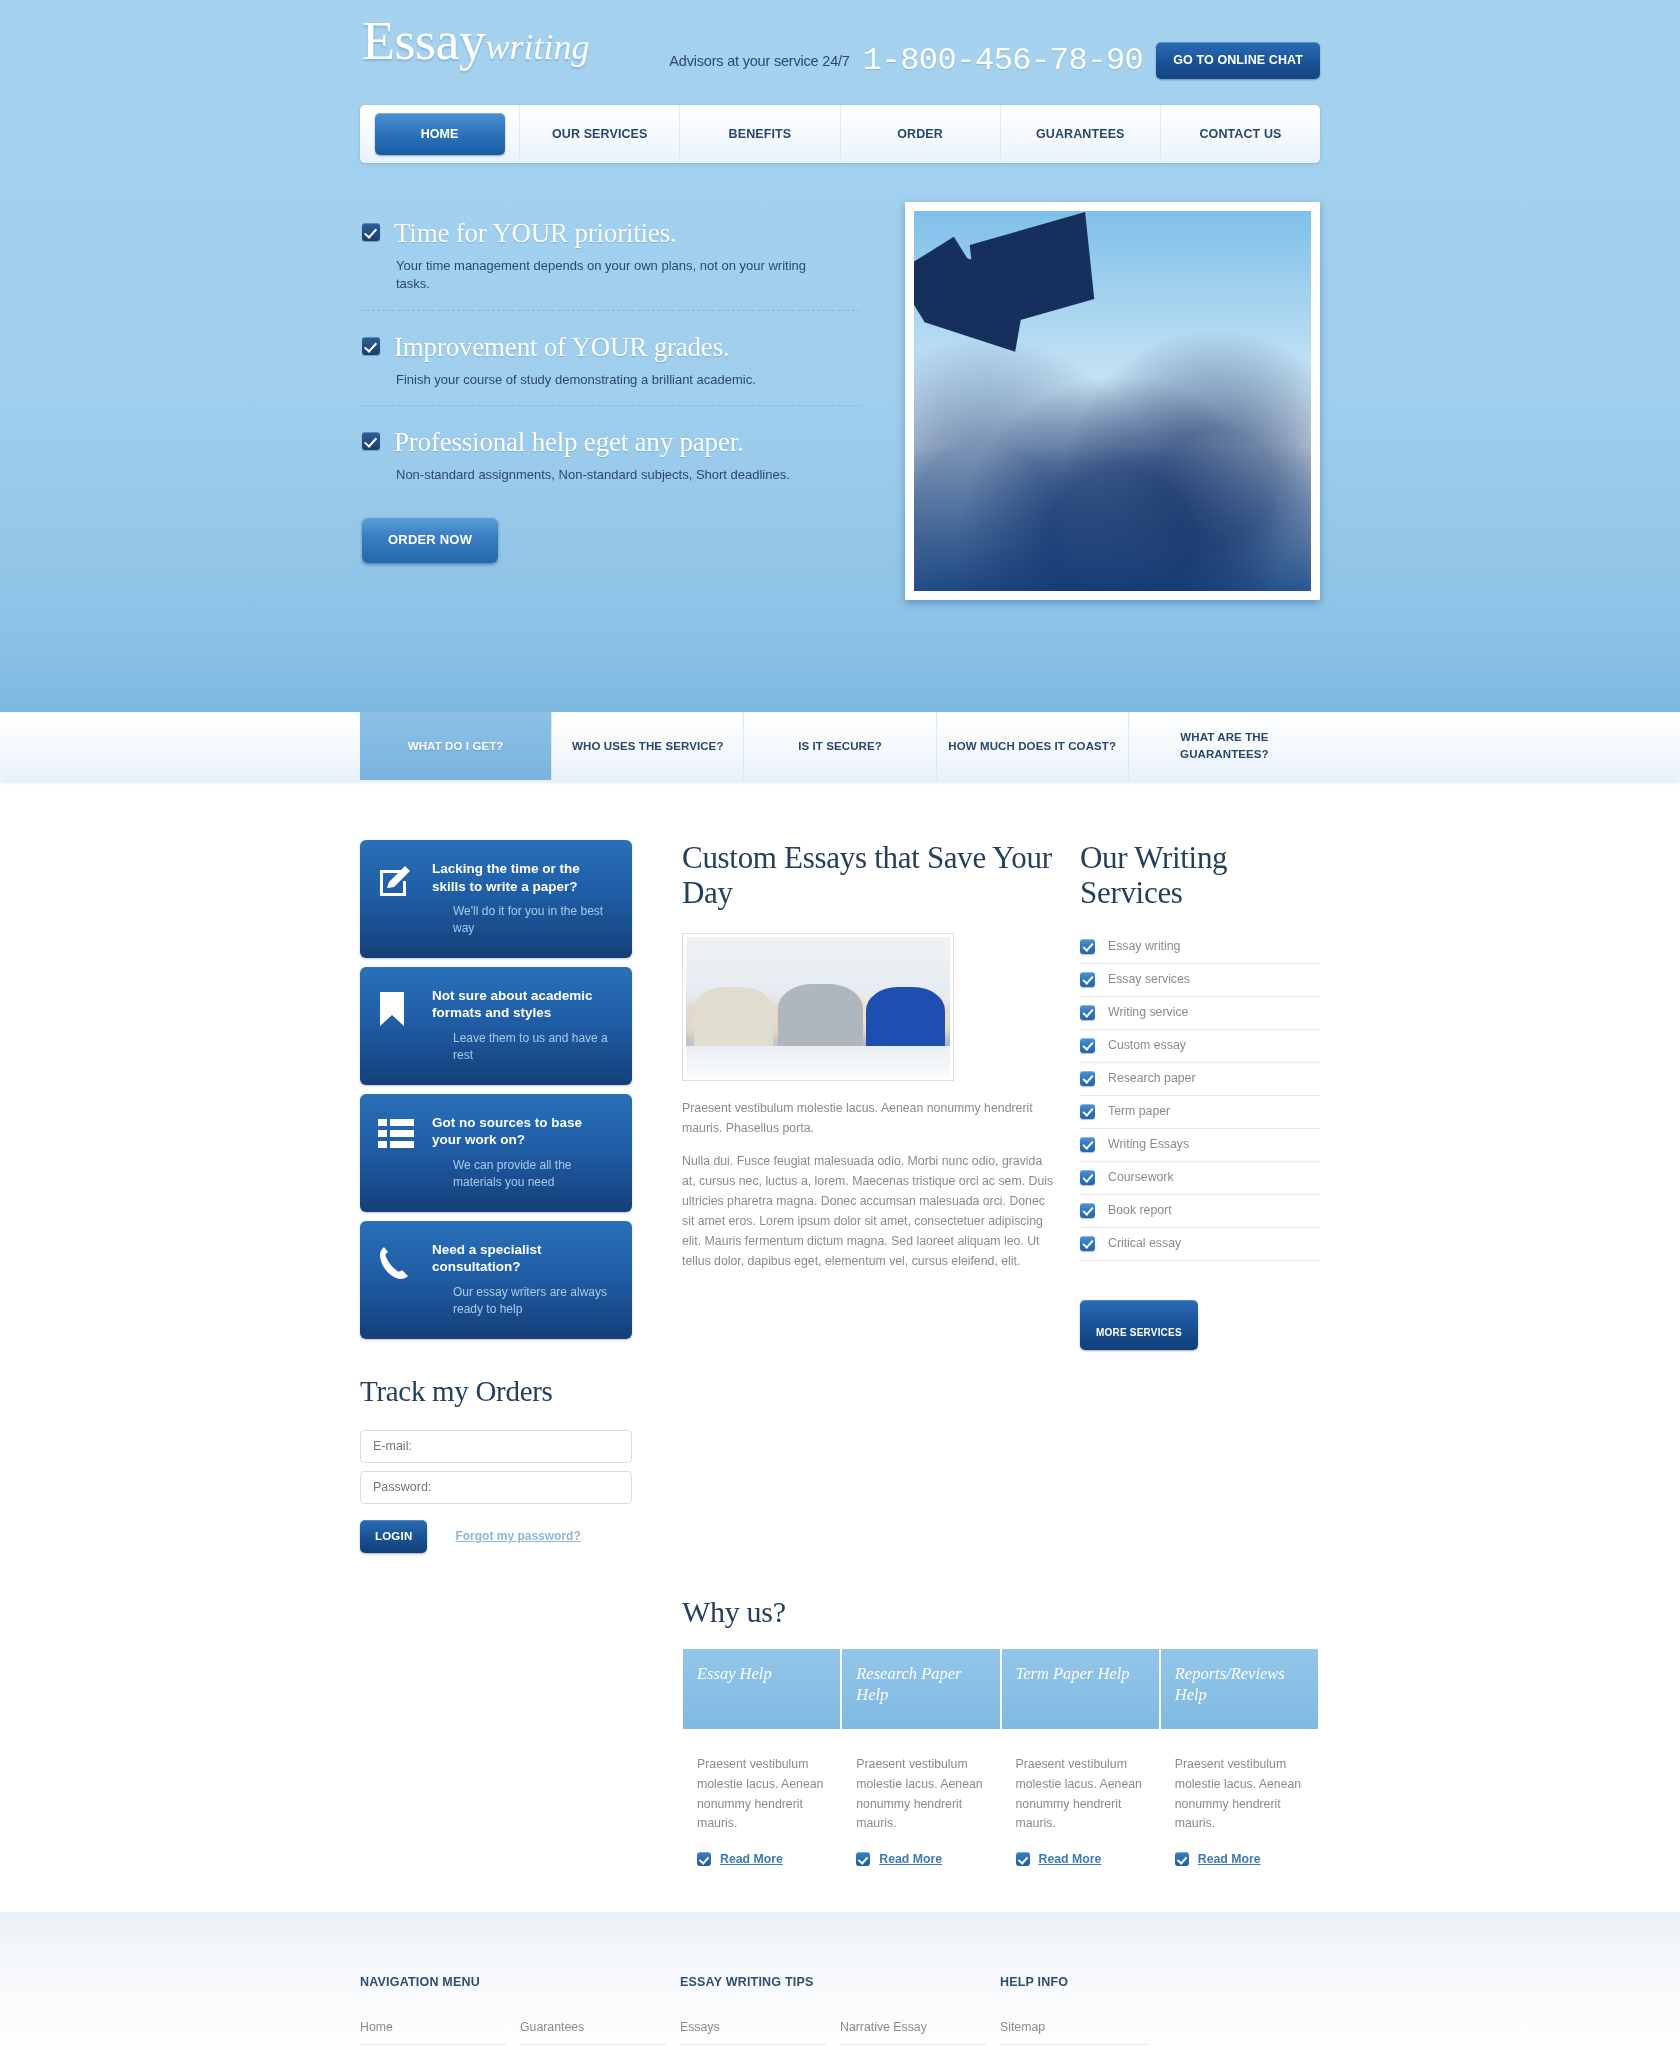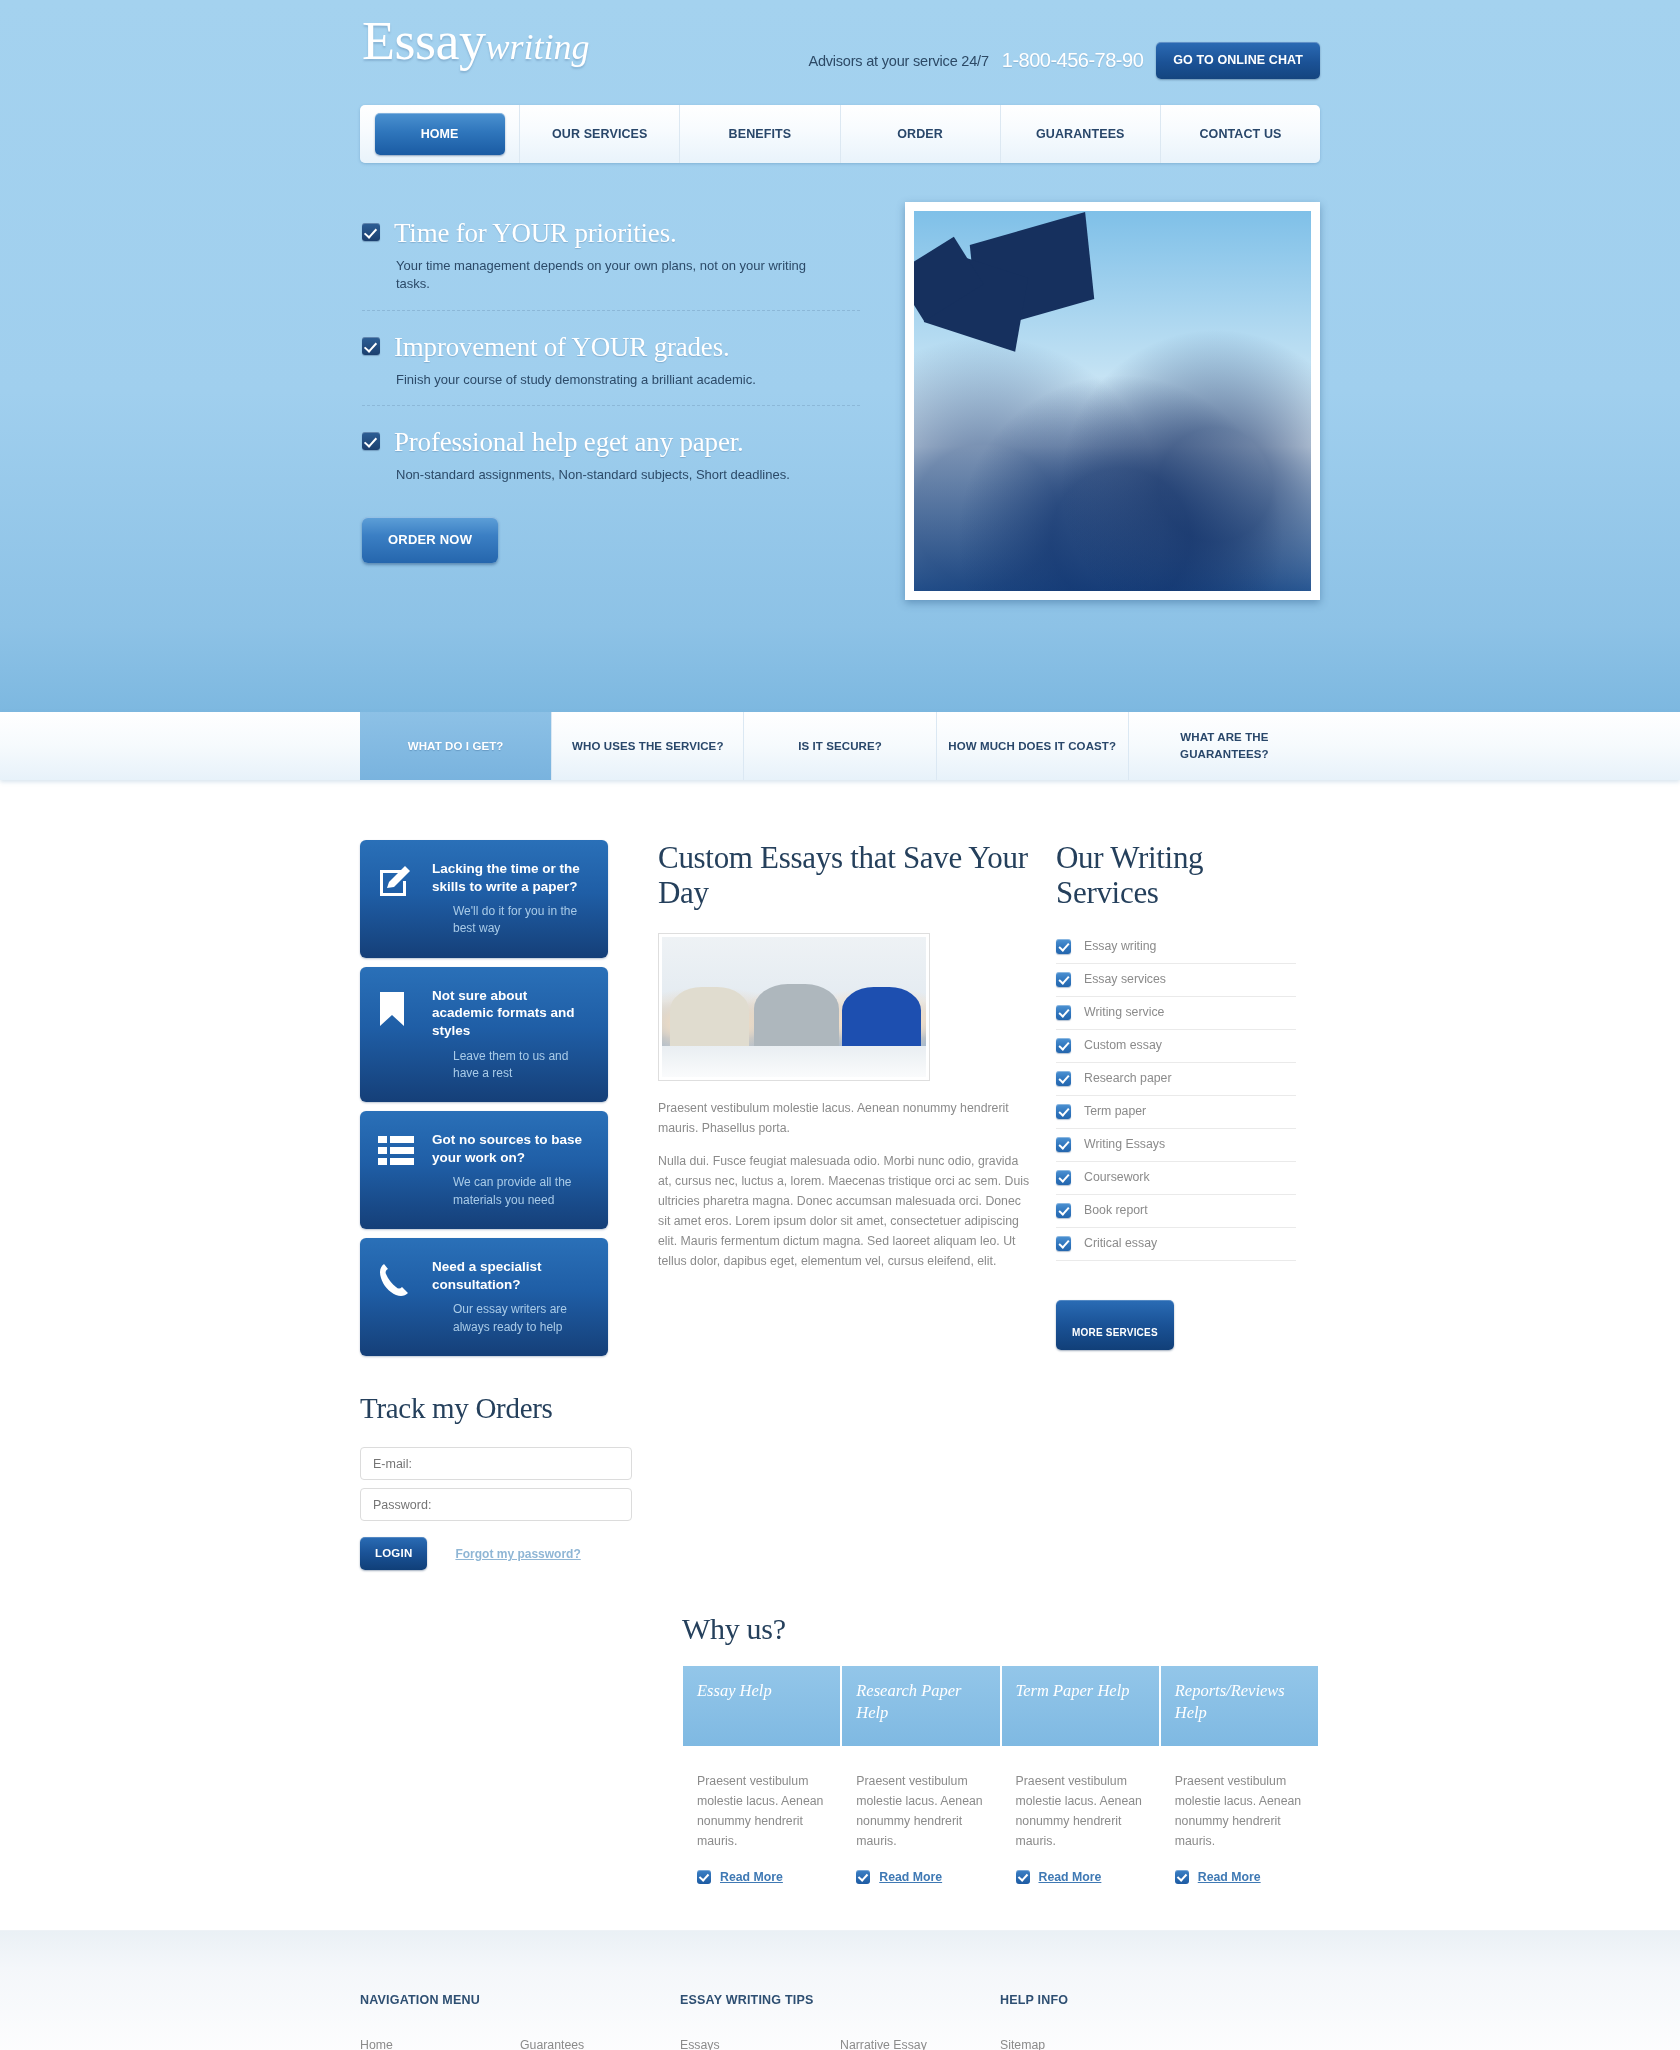--- a/index.html
+++ b/index.html
@@ -45,22 +45,22 @@
     gap: 13px;
     padding-top: 28px;
   }
   .advisors {
     font-size: 14.5px;
     color: #2d4a66;
     font-weight: 400;
     letter-spacing: -0.2px;
   }
   .phone {
-    font-family: Liberation Sans, sans-serif;
-    font-size: 20px;
+    font-family: Liberation Mono, monospace;
+    font-size: 32px;
     color: #ffffff;
     letter-spacing: -0.5px;
     text-shadow: 0 1px 1px rgba(90,130,170,.35);
   }
   .chat-btn {
     background: linear-gradient(to bottom, #2b6bb5 0%, #1b5296 55%, #14457f 100%);
     color: #fff;
     font-size: 12.5px;
     font-weight: bold;
     letter-spacing: 0.1px;
@@ -225,21 +225,21 @@
 
   
   .body-wrap {
     width: 1680px;
     background: #fff;
     padding-top: 60px;
     padding-bottom: 46px;
   }
 
   .cols { display: flex; width: 960px; margin: 0 auto; align-items: flex-start; }
-  .col-left { width: 248px; }
+  .col-left { width: 272px; }
   .col-mid { width: 372px; margin-left: 50px; }
   .col-right { width: 240px; margin-left: 26px; }
 
   
   .bbox {
     background: linear-gradient(to bottom, #2a70b8 0%, #1f5ea6 45%, #153f78 100%);
     border-radius: 6px;
     padding: 20px 18px 20px 18px;
     display: flex;
     margin-bottom: 9px;

